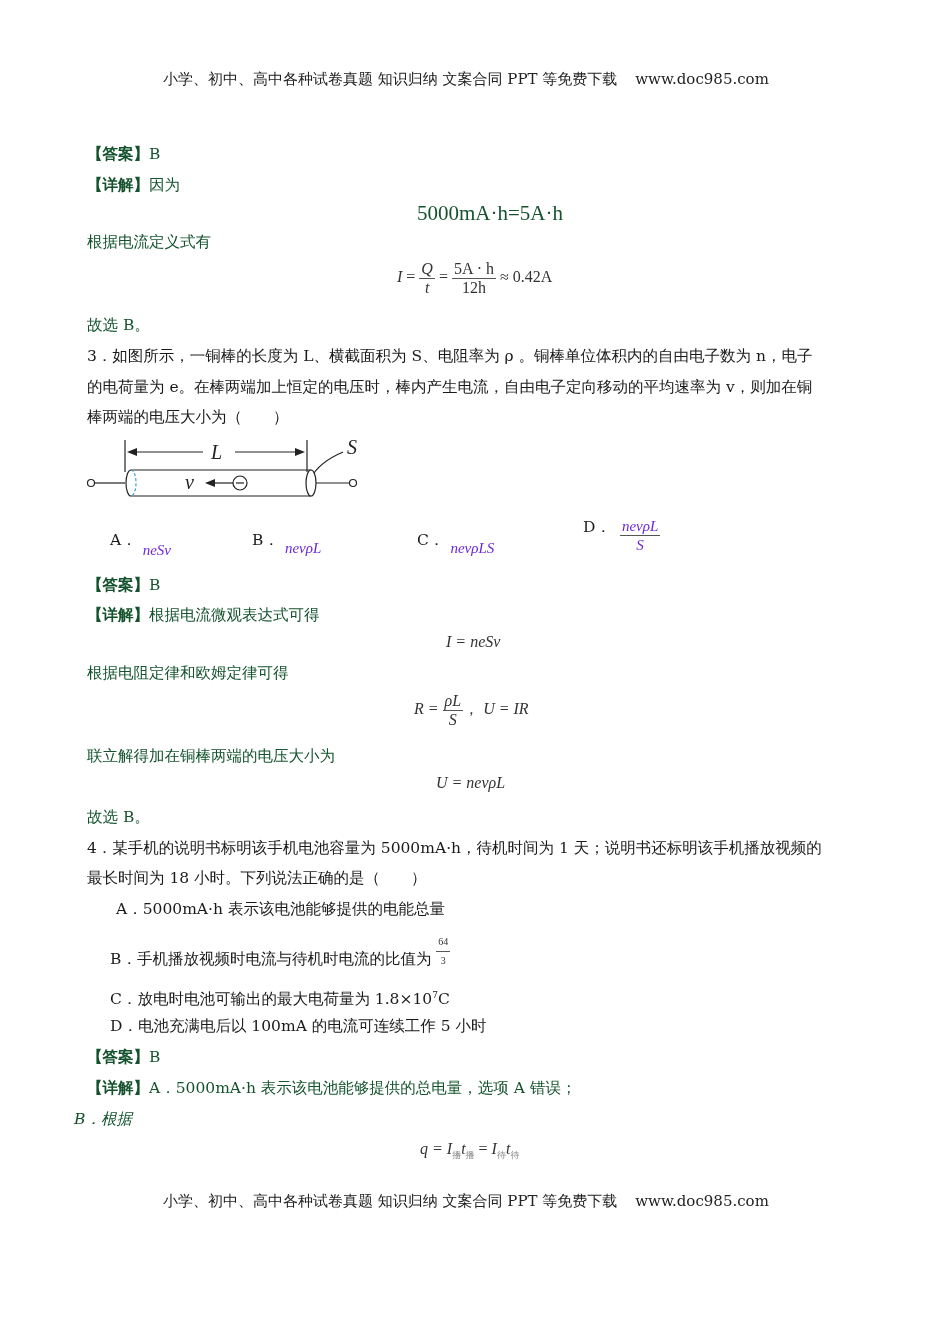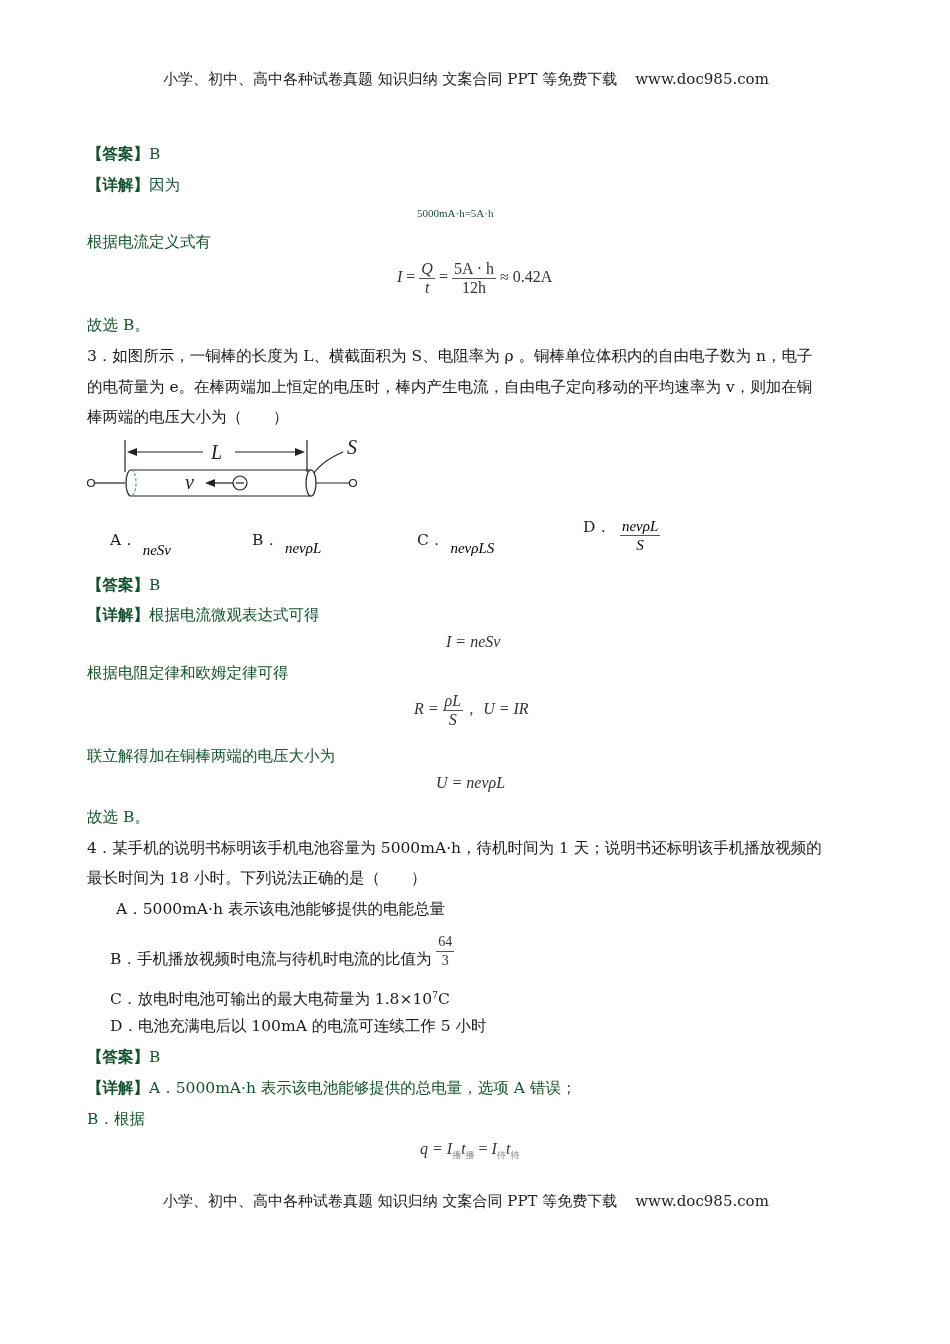--- a/index.html
+++ b/index.html
@@ -11,36 +11,36 @@
   .red { color:#14532d; }
   .txt { font-size:15.5px; line-height:20px; }
   .bracket { font-weight:bold; }
   .math { font-family:"Liberation Serif","DejaVu Serif",serif; font-style:italic; color:#333; font-size:16px; }
   .math .up { font-style:normal; }
   .frac { display:inline-block; vertical-align:middle; text-align:center; }
   .frac .num { display:block; border-bottom:1px solid #555; padding:0 2px; line-height:18px; }
   .frac .den { display:block; line-height:18px; }
   .sub { font-size:9px; font-style:normal; color:#888; vertical-align:-4px; }
   .opt { font-size:15.5px; }
-  .optmath { font-family:"Liberation Serif",serif; font-style:italic; color:#000000; font-size:15px; }
+  .optmath { font-family:"Liberation Serif",serif; font-style:italic; color:#6d28d9; font-size:15px; }
 </style>
 </head>
 <body>
 
 <div class="abs hdr" style="top:70px;">
   <span>小学、初中、高中各种试卷真题  知识归纳  文案合同  PPT 等免费下载</span><span class="url">www.doc985.com</span>
 </div>
 
 <div class="abs txt red" style="left:87px;top:144px;">
   <span class="bracket">【答案】</span><span>B</span>
 </div>
 <div class="abs txt red" style="left:87px;top:175px;">
   <span class="bracket">【详解】</span><span>因为</span>
 </div>
-<div class="abs txt red" style="left:417px;top:203px;font-family:'Liberation Serif',serif;font-size:11px;">5000mA·h=5A·h</div>
+<div class="abs txt red" style="left:417px;top:203px;font-family:'Liberation Serif',serif;font-size:21px;">5000mA·h=5A·h</div>
 <div class="abs txt red" style="left:87px;top:232px;">根据电流定义式有</div>
 <div class="abs math" style="left:397px;top:260px;">
   <span>I</span>
   <span class="up">=</span>
   <span class="frac"><span class="num">Q</span><span class="den">t</span></span>
   <span class="up">=</span>
   <span class="frac up"><span class="num up">5A · h</span><span class="den up">12h</span></span>
   <span class="up">≈ 0.42A</span>
 </div>
 <div class="abs txt red" style="left:87px;top:315px;">故选 B。</div>
@@ -107,36 +107,36 @@
 <div class="abs txt red" style="left:87px;top:807px;">故选 B。</div>
 
 <div class="abs txt" style="left:87px;top:838px;">4．某手机的说明书标明该手机电池容量为 5000mA·h，待机时间为 1 天；说明书还标明该手机播放视频的</div>
 <div class="abs txt" style="left:87px;top:868px;">最长时间为 18 小时。下列说法正确的是（　　）</div>
 
 <div class="abs txt" style="left:116px;top:899px;">
   <span>A．</span><span>5000mA·h 表示该电池能够提供的电能总量</span>
 </div>
 <div class="abs txt" style="left:110px;top:933px;">
   <span style="position:relative;top:8px;">B．</span><span style="position:relative;top:8px;">手机播放视频时电流与待机时电流的比值为</span>
-  <span class="frac" style="font-family:'Liberation Serif',serif;font-size:14px;color:#333;"><span class="num">64</span><span class="den">3</span></span>
+  <span class="frac" style="font-family:'Liberation Serif',serif;font-size:10px;color:#333;"><span class="num">64</span><span class="den">3</span></span>
 </div>
 <div class="abs txt" style="left:110px;top:985px;">
   <span>C．</span><span>放电时电池可输出的最大电荷量为 1.8×10</span><sup style="font-size:9px;">7</sup><span>C</span>
 </div>
 <div class="abs txt" style="left:110px;top:1016px;">
   <span>D．</span><span>电池充满电后以 100mA 的电流可连续工作 5 小时</span>
 </div>
 
 <div class="abs txt red" style="left:87px;top:1047px;">
   <span class="bracket">【答案】</span><span>B</span>
 </div>
 <div class="abs txt red" style="left:87px;top:1078px;">
   <span class="bracket">【详解】</span><span>A．5000mA·h 表示该电池能够提供的总电量，选项 A 错误；</span>
 </div>
-<div class="abs txt red" style="left:87px;top:1109px;">B．根据</div>
+<div class="abs txt red" style="left:74px;top:1109px;font-style:italic;">B．根据</div>
 <div class="abs math" style="left:420px;top:1140px;">
   <span>q =</span>
   <span>I</span><span class="sub">播</span><span>t</span><span class="sub">播</span>
   <span class="up">=</span>
   <span>I</span><span class="sub">待</span><span>t</span><span class="sub">待</span>
 </div>
 
 <div class="abs hdr" style="top:1192px;">
   <span>小学、初中、高中各种试卷真题  知识归纳  文案合同  PPT 等免费下载</span><span class="url">www.doc985.com</span>
 </div>

